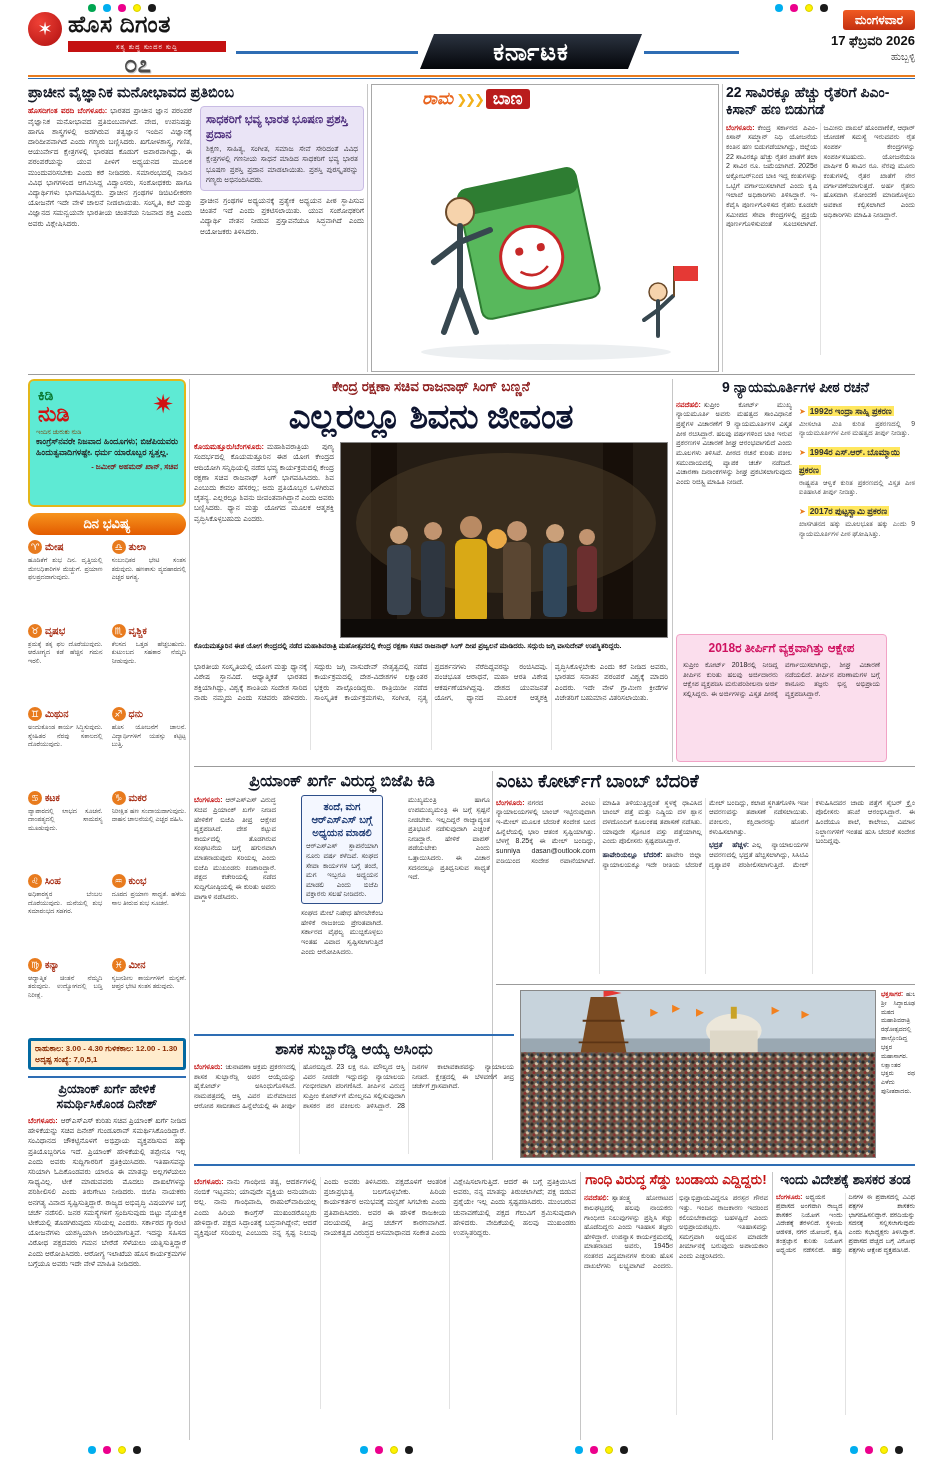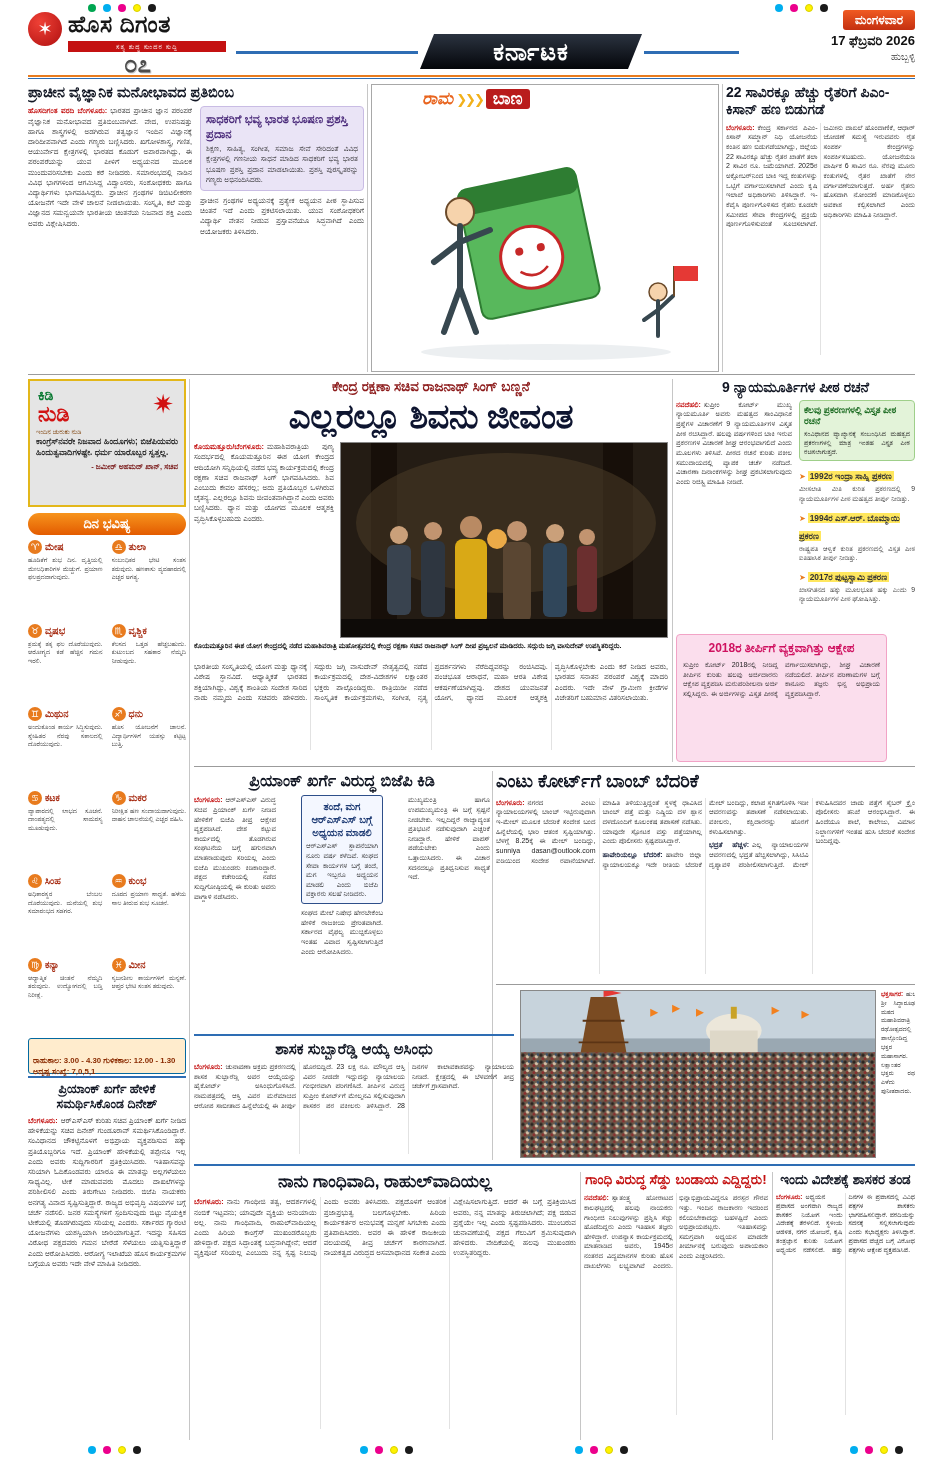--- a/index.html
+++ b/index.html
@@ -50,36 +50,36 @@
   .cart-l2{background:#b91c1c;color:#fff;font-size:17px;font-weight:800;padding:0 7px;border-radius:3px}
   .bubble{position:absolute;right:8px;top:36px;width:124px;font-size:9.5px;font-weight:800;color:#c41111;border:1.5px solid #c41111;border-radius:10px;padding:4px 5px;text-align:center;background:#fff;line-height:1.25}
   .bubble2{position:absolute;right:12px;top:150px;width:96px;font-size:8px;font-weight:bold;color:#c41111;border:1px dashed #c41111;border-radius:8px;padding:2px 3px;text-align:center;background:#fff}
   #pmkisan{left:726px;top:84px;width:189px;height:288px}
   #pmkisan .hl1{font-size:14px}
   .pm-body{margin-top:5px;height:232px;columns:2;column-gap:6px;column-rule:1px solid #e2e2e2;overflow:hidden}
   .vr1{left:367px;top:84px;height:288px}
   .vr2{left:722px;top:84px;height:288px}
   .hr1{left:28px;top:374px;width:887px}
   
-  #kidi{left:28px;top:379px;width:158px;height:128px;background:#e5e5e5;border:2px solid #e3b71a;border-radius:0;padding:6px;overflow:hidden}
+  #kidi{left:28px;top:379px;width:158px;height:128px;background:#5eead4;border:2px solid #e3b71a;border-radius:6px;padding:6px;overflow:hidden}
   .kidi-head{position:relative;height:40px}
   .kidi-l1{position:absolute;left:2px;top:0;font-size:14px;font-weight:800;color:#0b7a33}
   .kidi-l2{position:absolute;left:2px;top:15px;font-size:21px;font-weight:800;color:#d11212}
   .kidi-star{position:absolute;right:4px;top:2px;font-size:26px;color:#d11212}
   .kidi-sub{font-size:6.5px;color:#7a3b00;margin-top:1px}
   .kidi-quote{font-size:8.2px;font-weight:bold;color:#222;text-align:justify;line-height:1.4}
   .kidi-attr{font-size:7.5px;font-weight:bold;color:#7a1a1a;text-align:right;margin-top:3px}
   #zhead{left:28px;top:513px;width:158px;height:22px;background:linear-gradient(#f7941d,#e35b00);border-radius:11px;color:#fff;font-size:13px;font-weight:800;text-align:center;line-height:22px}
   #zgrid{left:28px;top:540px;width:158px;height:496px;display:grid;grid-template-columns:1fr 1fr;gap:5px 9px;overflow:hidden}
   .zitem{overflow:hidden}
   .zhd{display:flex;align-items:center;gap:3px;margin-bottom:2px}
   .zicon{width:14px;height:14px;border-radius:50%;background:#e87b1e;color:#fff;font-size:9px;text-align:center;line-height:14px;flex:none}
   .zname{font-size:9.5px;font-weight:800;color:#a62b12}
   .ztext{font-size:6.4px;line-height:1.34;text-align:justify;color:#333}
-  #zfoot{left:28px;top:1038px;width:158px;height:32px;background:#ffeccd;border:1px solid #0369a1;border-radius:3px;padding:17px 4px}
+  #zfoot{left:28px;top:1038px;width:158px;height:32px;background:#ffeccd;border:3px solid #0369a1;border-radius:3px;padding:3px 4px}
   .zf1{font-size:7.8px;font-weight:bold;color:#8a2b00;line-height:1.35}
   .hr-side{left:28px;top:1076px;width:158px}
   #dinesh{left:28px;top:1082px;width:158px;height:358px}
   #dinesh .hl1{font-size:12.5px;text-align:center}
   .din-body{margin-top:4px;height:306px;overflow:hidden}
   
   .vr-main{left:189px;top:379px;height:1061px}
   #mainart{left:194px;top:379px;width:474px;height:383px}
   .kicker{font-size:13.5px;font-weight:800;color:#8c1a1a;text-align:center}
   .bighead{font-size:34px;font-weight:800;color:#0e1530;text-align:center;letter-spacing:-.5px;line-height:1.15;margin-top:2px}
@@ -405,24 +405,20 @@
 
   <div class="vr vr3"></div>
 
   <div class="abs clip" id="bench">
     <div class="h-std hl1">9 ನ್ಯಾಯಮೂರ್ತಿಗಳ ಪೀಠ ರಚನೆ</div>
     <div class="bench-grid">
       <div class="jt f7">
         <span class="dl">ನವದೆಹಲಿ:</span><span>ಸುಪ್ರೀಂ ಕೋರ್ಟ್ ಮುಖ್ಯ ನ್ಯಾಯಮೂರ್ತಿ ಅವರು ಮಹತ್ವದ ಸಾಂವಿಧಾನಿಕ ಪ್ರಶ್ನೆಗಳ ವಿಚಾರಣೆಗೆ 9 ನ್ಯಾಯಮೂರ್ತಿಗಳ ವಿಸ್ತೃತ ಪೀಠ ರಚಿಸಿದ್ದಾರೆ. ಹಲವು ವರ್ಷಗಳಿಂದ ಬಾಕಿ ಇರುವ ಪ್ರಕರಣಗಳ ವಿಚಾರಣೆ ಶೀಘ್ರ ಆರಂಭವಾಗಲಿದೆ ಎಂದು ಮೂಲಗಳು ತಿಳಿಸಿವೆ. ಪೀಠದ ರಚನೆ ಕುರಿತು ವಕೀಲ ಸಮುದಾಯದಲ್ಲಿ ವ್ಯಾಪಕ ಚರ್ಚೆ ನಡೆದಿದೆ. ವಿಚಾರಣಾ ದಿನಾಂಕಗಳನ್ನು ಶೀಘ್ರ ಪ್ರಕಟಿಸಲಾಗುವುದು ಎಂದು ರಿಜಿಸ್ಟ್ರಿ ಮಾಹಿತಿ ನೀಡಿದೆ.</span>
       </div>
       <div>
-        <div class="green-box">
-          <div class="bt">ಕೆಲವು ಪ್ರಕರಣಗಳಲ್ಲಿ ವಿಸ್ತೃತ ಪೀಠ ರಚನೆ</div>
-          <div class="jt f65">ಸಂವಿಧಾನದ ವ್ಯಾಖ್ಯಾನಕ್ಕೆ ಸಂಬಂಧಿಸಿದ ಮಹತ್ವದ ಪ್ರಕರಣಗಳಲ್ಲಿ ಮಾತ್ರ ಇಂತಹ ವಿಸ್ತೃತ ಪೀಠ ರಚಿಸಲಾಗುತ್ತದೆ.</div>
-        </div>
         <div class="bullet">
           <span class="mark">➤</span><span class="bt">1992ರ ಇಂದ್ರಾ ಸಾಹ್ನಿ ಪ್ರಕರಣ</span>
           <div class="tx">ಮೀಸಲಾತಿ ಮಿತಿ ಕುರಿತ ಪ್ರಕರಣದಲ್ಲಿ 9 ನ್ಯಾಯಮೂರ್ತಿಗಳ ಪೀಠ ಮಹತ್ವದ ತೀರ್ಪು ನೀಡಿತ್ತು.</div>
         </div>
         <div class="bullet">
           <span class="mark">➤</span><span class="bt">1994ರ ಎಸ್.ಆರ್. ಬೊಮ್ಮಾಯಿ ಪ್ರಕರಣ</span>
           <div class="tx">ರಾಷ್ಟ್ರಪತಿ ಆಳ್ವಿಕೆ ಕುರಿತ ಪ್ರಕರಣದಲ್ಲಿ ವಿಸ್ತೃತ ಪೀಠ ಐತಿಹಾಸಿಕ ತೀರ್ಪು ನೀಡಿತ್ತು.</div>
         </div>
         <div class="bullet">
           <span class="mark">➤</span><span class="bt">2017ರ ಪುಟ್ಟಸ್ವಾಮಿ ಪ್ರಕರಣ</span>
@@ -514,21 +510,20 @@
   <div class="abs clip" id="subbareddy">
     <div class="h-std hl1">ಶಾಸಕ ಸುಬ್ಬಾರೆಡ್ಡಿ ಆಯ್ಕೆ ಅಸಿಂಧು</div>
     <div class="sub-body jt f7">
       <span class="dl">ಬೆಂಗಳೂರು:</span><span>ಚುನಾವಣಾ ಅಕ್ರಮ ಪ್ರಕರಣದಲ್ಲಿ ಶಾಸಕ ಸುಬ್ಬಾರೆಡ್ಡಿ ಅವರ ಆಯ್ಕೆಯನ್ನು ಹೈಕೋರ್ಟ್ ಅಸಿಂಧುಗೊಳಿಸಿದೆ. ನಾಮಪತ್ರದಲ್ಲಿ ಆಸ್ತಿ ವಿವರ ಮರೆಮಾಚಿದ ಆರೋಪ ಸಾಬೀತಾದ ಹಿನ್ನೆಲೆಯಲ್ಲಿ ಈ ತೀರ್ಪು ಹೊರಬಿದ್ದಿದೆ. 23 ಲಕ್ಷ ರೂ. ಮೌಲ್ಯದ ಆಸ್ತಿ ವಿವರ ನೀಡದೇ ಇದ್ದುದನ್ನು ನ್ಯಾಯಾಲಯ ಗಂಭೀರವಾಗಿ ಪರಿಗಣಿಸಿದೆ. ತೀರ್ಪಿನ ವಿರುದ್ಧ ಸುಪ್ರೀಂ ಕೋರ್ಟ್‌ಗೆ ಮೇಲ್ಮನವಿ ಸಲ್ಲಿಸುವುದಾಗಿ ಶಾಸಕರ ಪರ ವಕೀಲರು ತಿಳಿಸಿದ್ದಾರೆ. 28 ದಿನಗಳ ಕಾಲಾವಕಾಶವನ್ನು ನ್ಯಾಯಾಲಯ ನೀಡಿದೆ. ಕ್ಷೇತ್ರದಲ್ಲಿ ಈ ಬೆಳವಣಿಗೆ ತೀವ್ರ ಚರ್ಚೆಗೆ ಗ್ರಾಸವಾಗಿದೆ.</span>
     </div>
   </div>
 
   <div class="blue-rule hr-bot"></div>
 
   <div class="abs clip" id="gandhivadi">
-    <div class="h-std hl1">ನಾನು ಗಾಂಧಿವಾದಿ, ರಾಹುಲ್‌ವಾದಿಯಲ್ಲ</div>
     <div class="gan-body jt f73">
       <span class="dl">ಬೆಂಗಳೂರು:</span><span>ನಾನು ಗಾಂಧೀಜಿ ತತ್ವ, ಆದರ್ಶಗಳಲ್ಲಿ ನಂಬಿಕೆ ಇಟ್ಟವನು; ಯಾವುದೇ ವ್ಯಕ್ತಿಯ ಅನುಯಾಯಿ ಅಲ್ಲ. ನಾನು ಗಾಂಧಿವಾದಿ, ರಾಹುಲ್‌ವಾದಿಯಲ್ಲ ಎಂದು ಹಿರಿಯ ಕಾಂಗ್ರೆಸ್ ಮುಖಂಡರೊಬ್ಬರು ಹೇಳಿದ್ದಾರೆ. ಪಕ್ಷದ ಸಿದ್ಧಾಂತಕ್ಕೆ ಬದ್ಧನಾಗಿದ್ದೇನೆ; ಆದರೆ ವ್ಯಕ್ತಿಪೂಜೆ ಸರಿಯಲ್ಲ ಎಂಬುದು ನನ್ನ ಸ್ಪಷ್ಟ ನಿಲುವು ಎಂದು ಅವರು ತಿಳಿಸಿದರು. ಪಕ್ಷದೊಳಗೆ ಆಂತರಿಕ ಪ್ರಜಾಪ್ರಭುತ್ವ ಬಲಗೊಳ್ಳಬೇಕು. ಹಿರಿಯ ಕಾರ್ಯಕರ್ತರ ಅನುಭವಕ್ಕೆ ಮನ್ನಣೆ ಸಿಗಬೇಕು ಎಂದು ಪ್ರತಿಪಾದಿಸಿದರು. ಅವರ ಈ ಹೇಳಿಕೆ ರಾಜಕೀಯ ವಲಯದಲ್ಲಿ ತೀವ್ರ ಚರ್ಚೆಗೆ ಕಾರಣವಾಗಿದೆ. ನಾಯಕತ್ವದ ವಿರುದ್ಧದ ಅಸಮಾಧಾನದ ಸಂಕೇತ ಎಂದು ವಿಶ್ಲೇಷಿಸಲಾಗುತ್ತಿದೆ. ಆದರೆ ಈ ಬಗ್ಗೆ ಪ್ರತಿಕ್ರಿಯಿಸಿದ ಅವರು, ನನ್ನ ಮಾತನ್ನು ತಿರುಚಲಾಗಿದೆ; ಪಕ್ಷ ಬಿಡುವ ಪ್ರಶ್ನೆಯೇ ಇಲ್ಲ ಎಂದು ಸ್ಪಷ್ಟಪಡಿಸಿದರು. ಮುಂಬರುವ ಚುನಾವಣೆಯಲ್ಲಿ ಪಕ್ಷದ ಗೆಲುವಿಗೆ ಶ್ರಮಿಸುವುದಾಗಿ ಹೇಳಿದರು. ವೇದಿಕೆಯಲ್ಲಿ ಹಲವು ಮುಖಂಡರು ಉಪಸ್ಥಿತರಿದ್ದರು.</span>
     </div>
   </div>
 
   <div class="vr vr5"></div>
 
   <div class="abs clip" id="rebel">
     <div class="h-std hl1">ಗಾಂಧಿ ವಿರುದ್ಧ ಸೆಡ್ಡು ಬಂಡಾಯ ಎದ್ದಿದ್ದರು!</div>
     <div class="reb-body jt f7">

